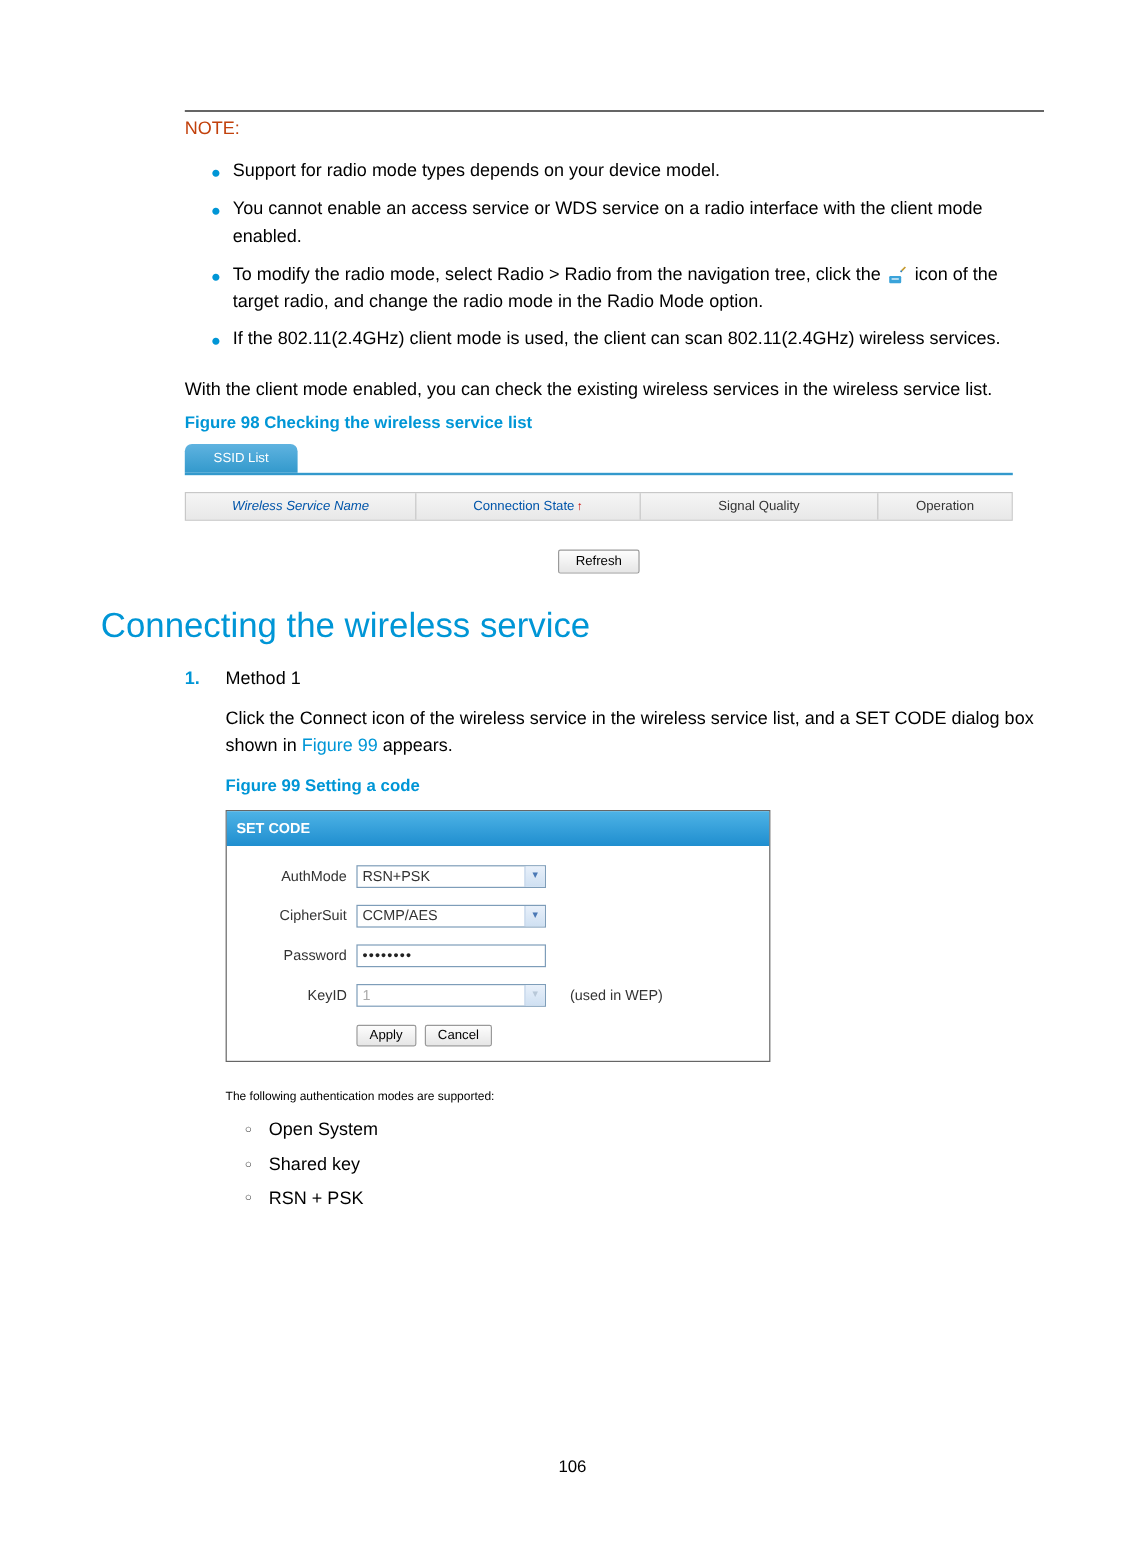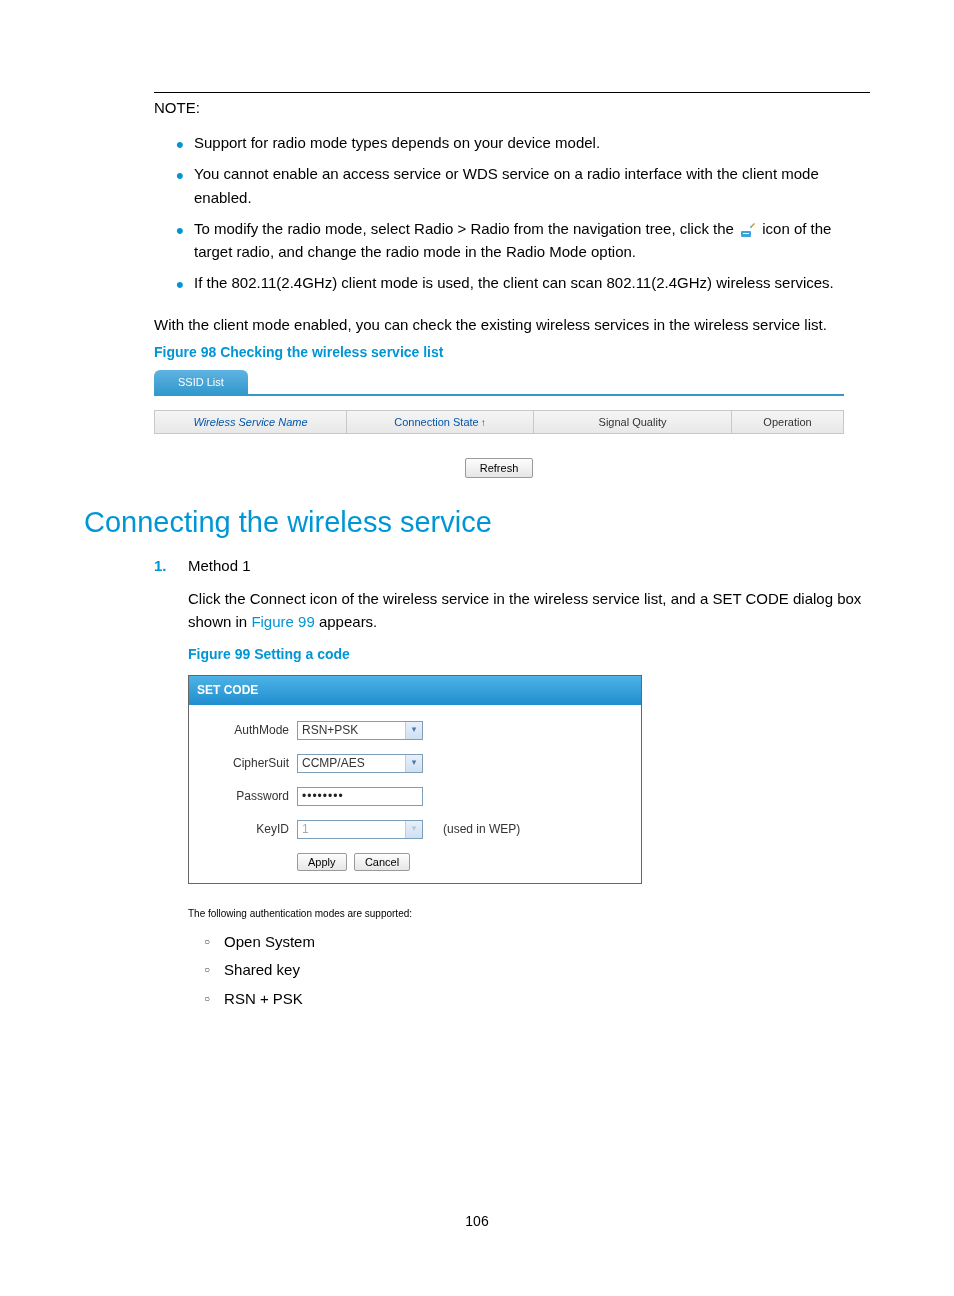--- a/index.html
+++ b/index.html
@@ -14,21 +14,21 @@
     padding: 92px 84px 40px 84px;
     box-sizing: border-box;
     width: 954px;
   }
   .hairline {
     border-top: 1px solid #000;
     margin-left: 70px;
     margin-bottom: 6px;
   }
   .note-label {
-    color: #000000;
+    color: #c2410c;
     font-size: 15px;
     margin-left: 70px;
     margin-bottom: 6px;
   }
   ul.note-list, ol.steps {
     margin-left: 70px;
     padding-left: 22px;
     font-size: 15px;
     line-height: 1.55;
   }
@@ -127,21 +127,21 @@
     background: linear-gradient(#4eb3e6, #1f8ecf);
     color: #fff;
     font-weight: bold;
     padding: 5px 8px;
     font-size: 12px;
   }
   .setcode-body { padding: 16px 14px 12px 14px; }
   .form-row { display: flex; align-items: center; margin-bottom: 14px; }
   .form-label { width: 86px; text-align: right; padding-right: 8px; color: #333; }
   .form-select, .form-text {
-    width: 126px;
+    width: 158px;
     height: 19px;
     border: 1px solid #7e9db9;
     background: #fff;
     display: flex;
     align-items: center;
     justify-content: space-between;
     padding: 0 0 0 4px;
     box-sizing: border-box;
     font-size: 12px;
     color: #333;

